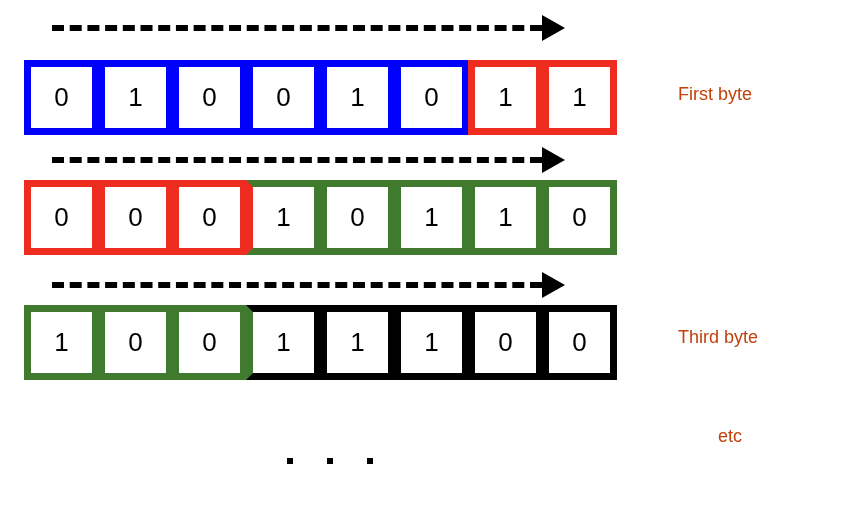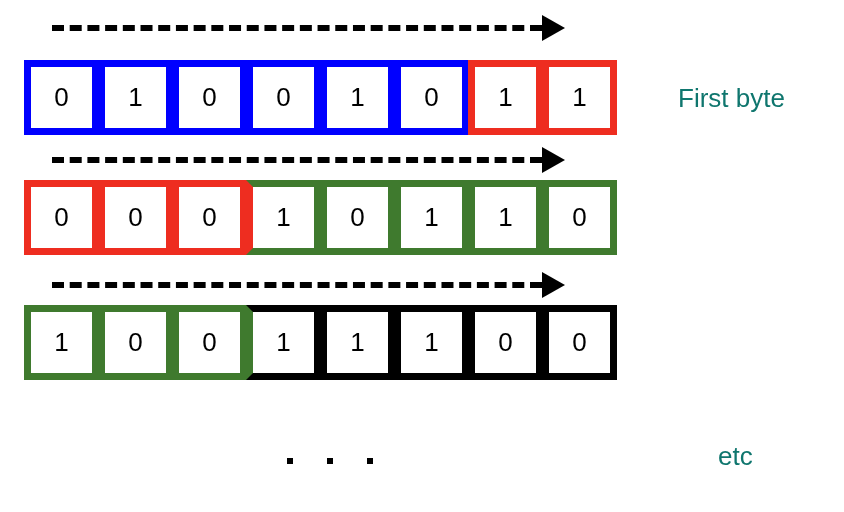--- a/index.html
+++ b/index.html
@@ -69,22 +69,22 @@
   .bit-cell:last-child { margin-right: 0; }
 
   .bit-value {
     display: block;
     transform: translateY(-1px);
   }
 
   
   .row-label {
     position: absolute;
-    font-size: 26px;
-    color: #0f766e;
+    font-size: 18px;
+    color: #c2410c;
     white-space: nowrap;
     line-height: 1;
     text-align: center;
   }
 
   
   .dots {
     position: absolute;
     display: flex;
     flex-direction: row;
@@ -192,21 +192,22 @@
       <div class="bit-cell" style="border-color: rgb(0, 0, 0);">
         <span class="bit-value">1</span>
       </div>
       <div class="bit-cell" style="border-color: rgb(0, 0, 0);">
         <span class="bit-value">0</span>
       </div>
       <div class="bit-cell" style="border-color: rgb(0, 0, 0);">
         <span class="bit-value">0</span>
       </div>
     </div>
+  <div class="row-label" style="left:678px; top:328px;">Third byte</div>
 
   <div class="dots" style="left:287px; top:458px;">
       <span class="dot"></span>
       <span class="dot"></span>
       <span class="dot"></span>
     </div>
-  <div class="row-label" style="left:718px; top:443px;">etc</div>
+  <div class="row-label" style="left:718px; top:427px;">etc</div>
 
 </div>
 
 </body></html>

